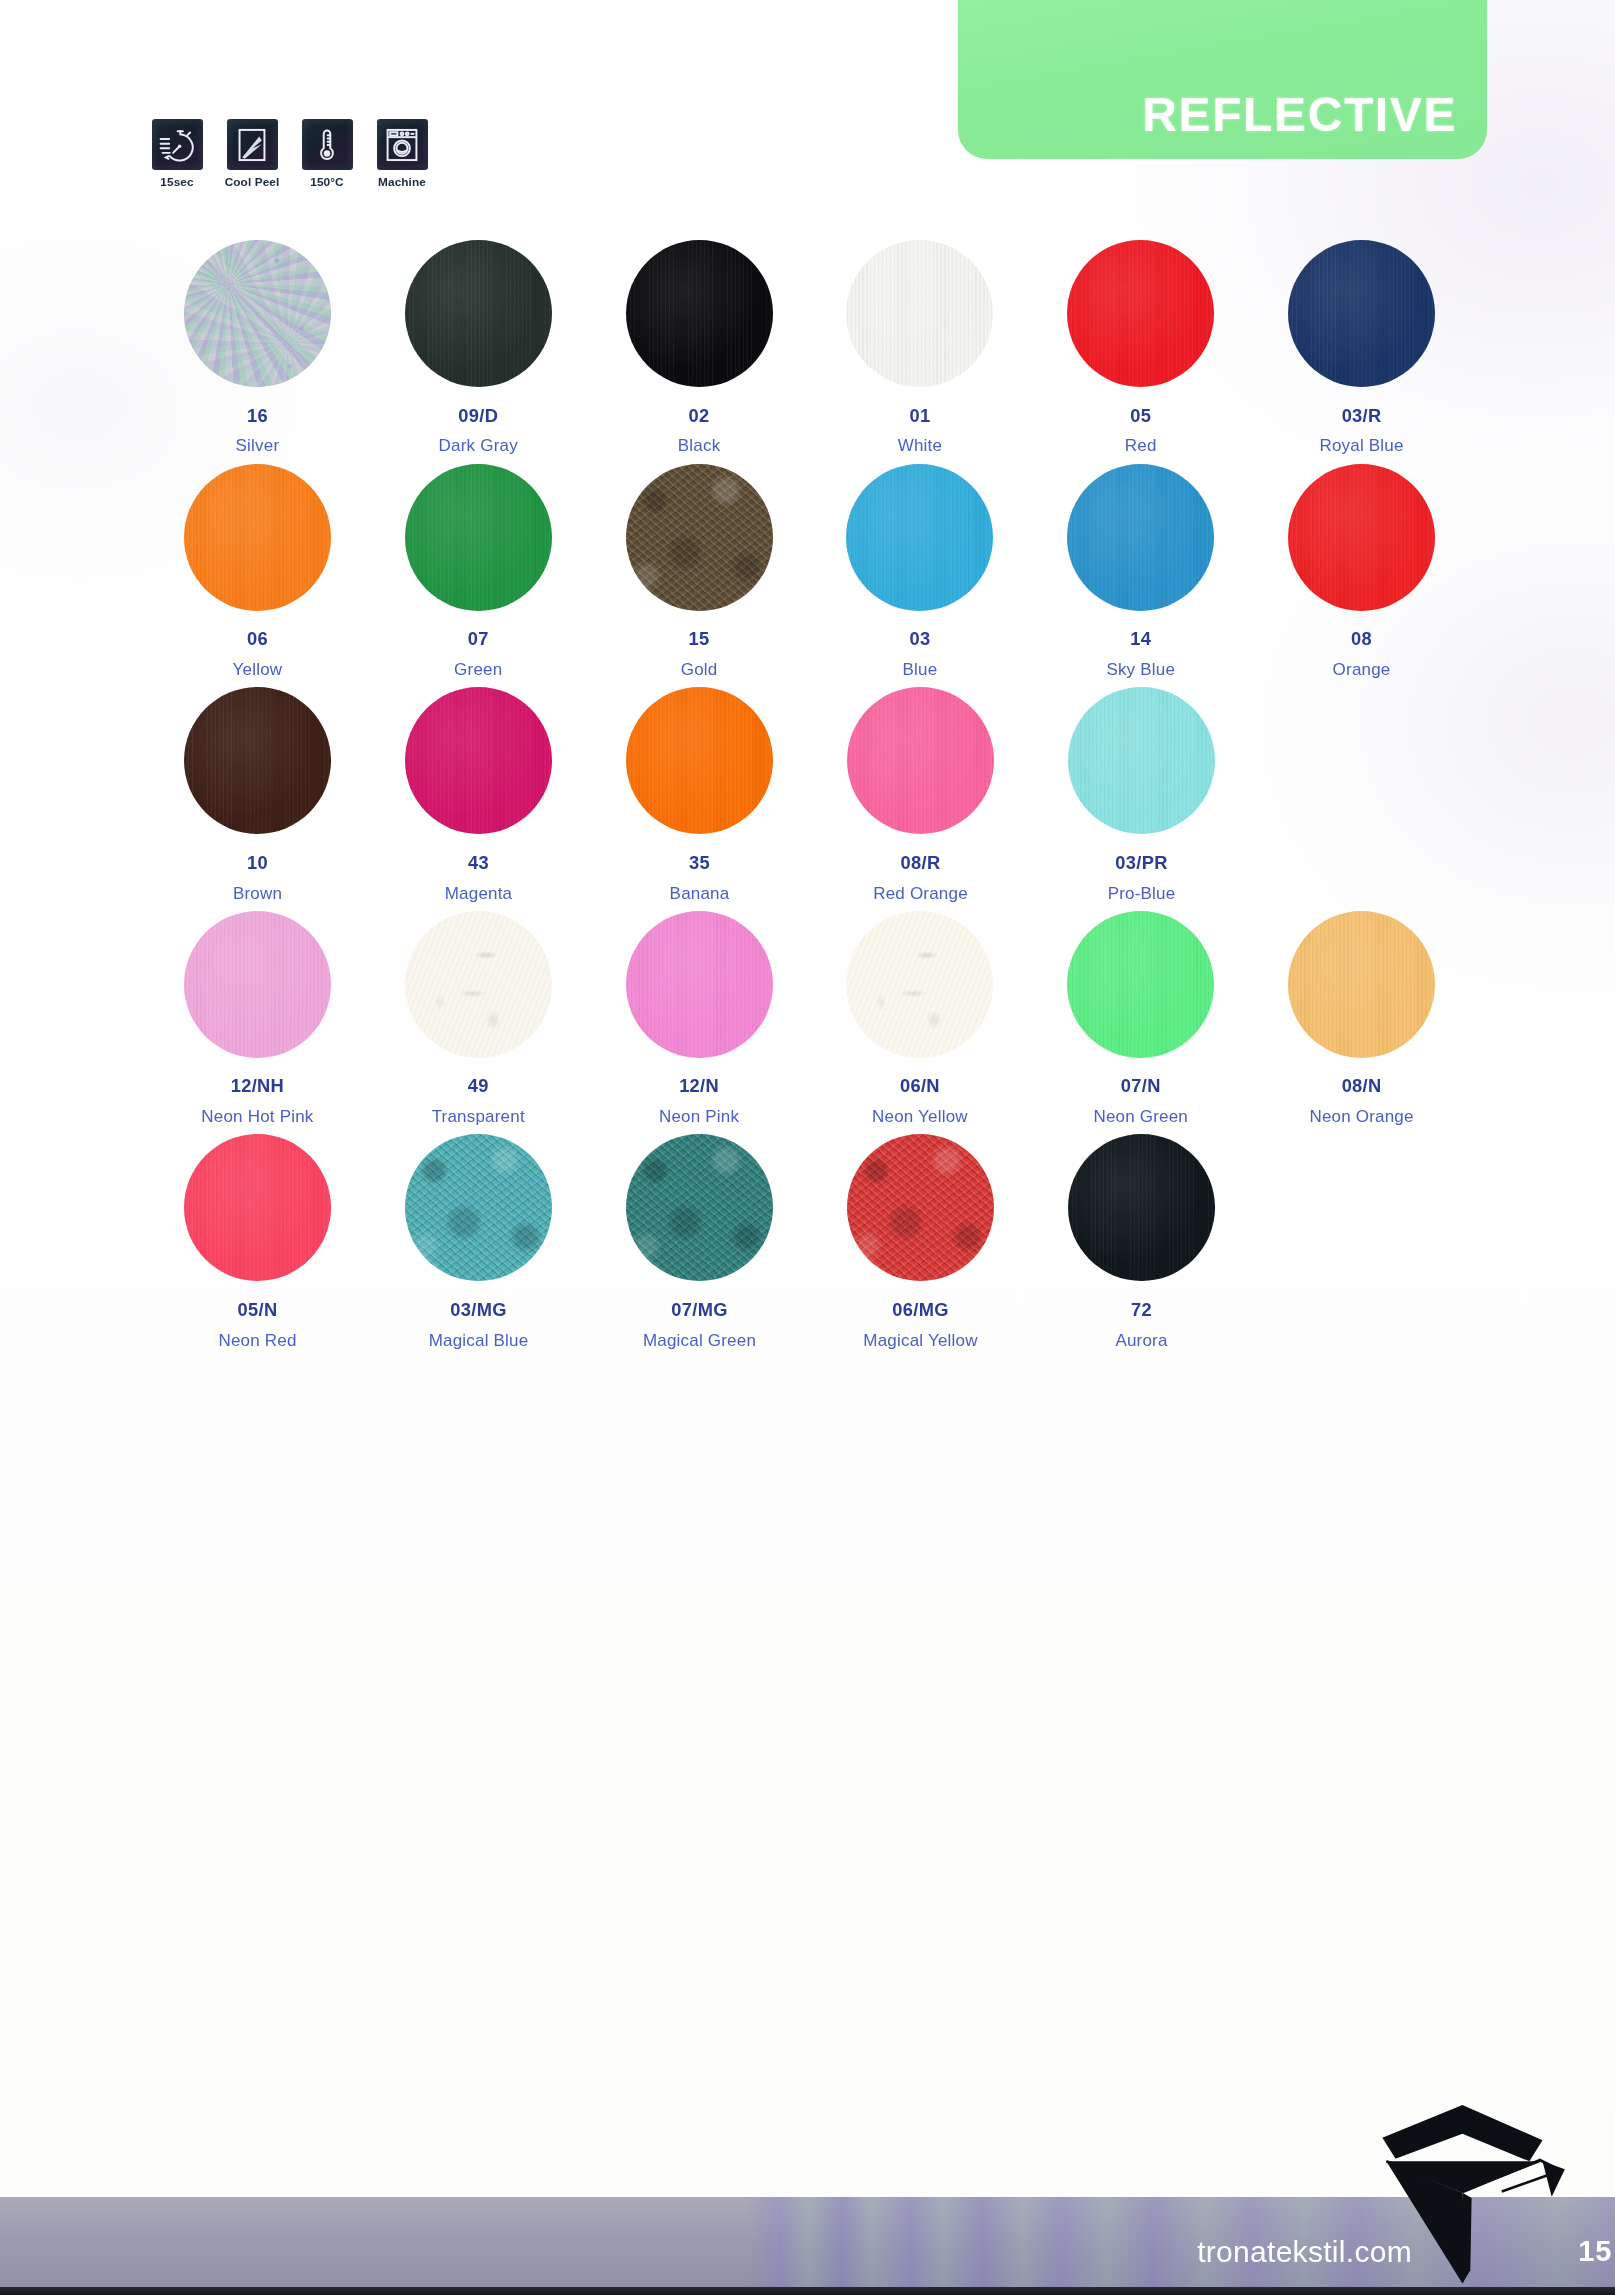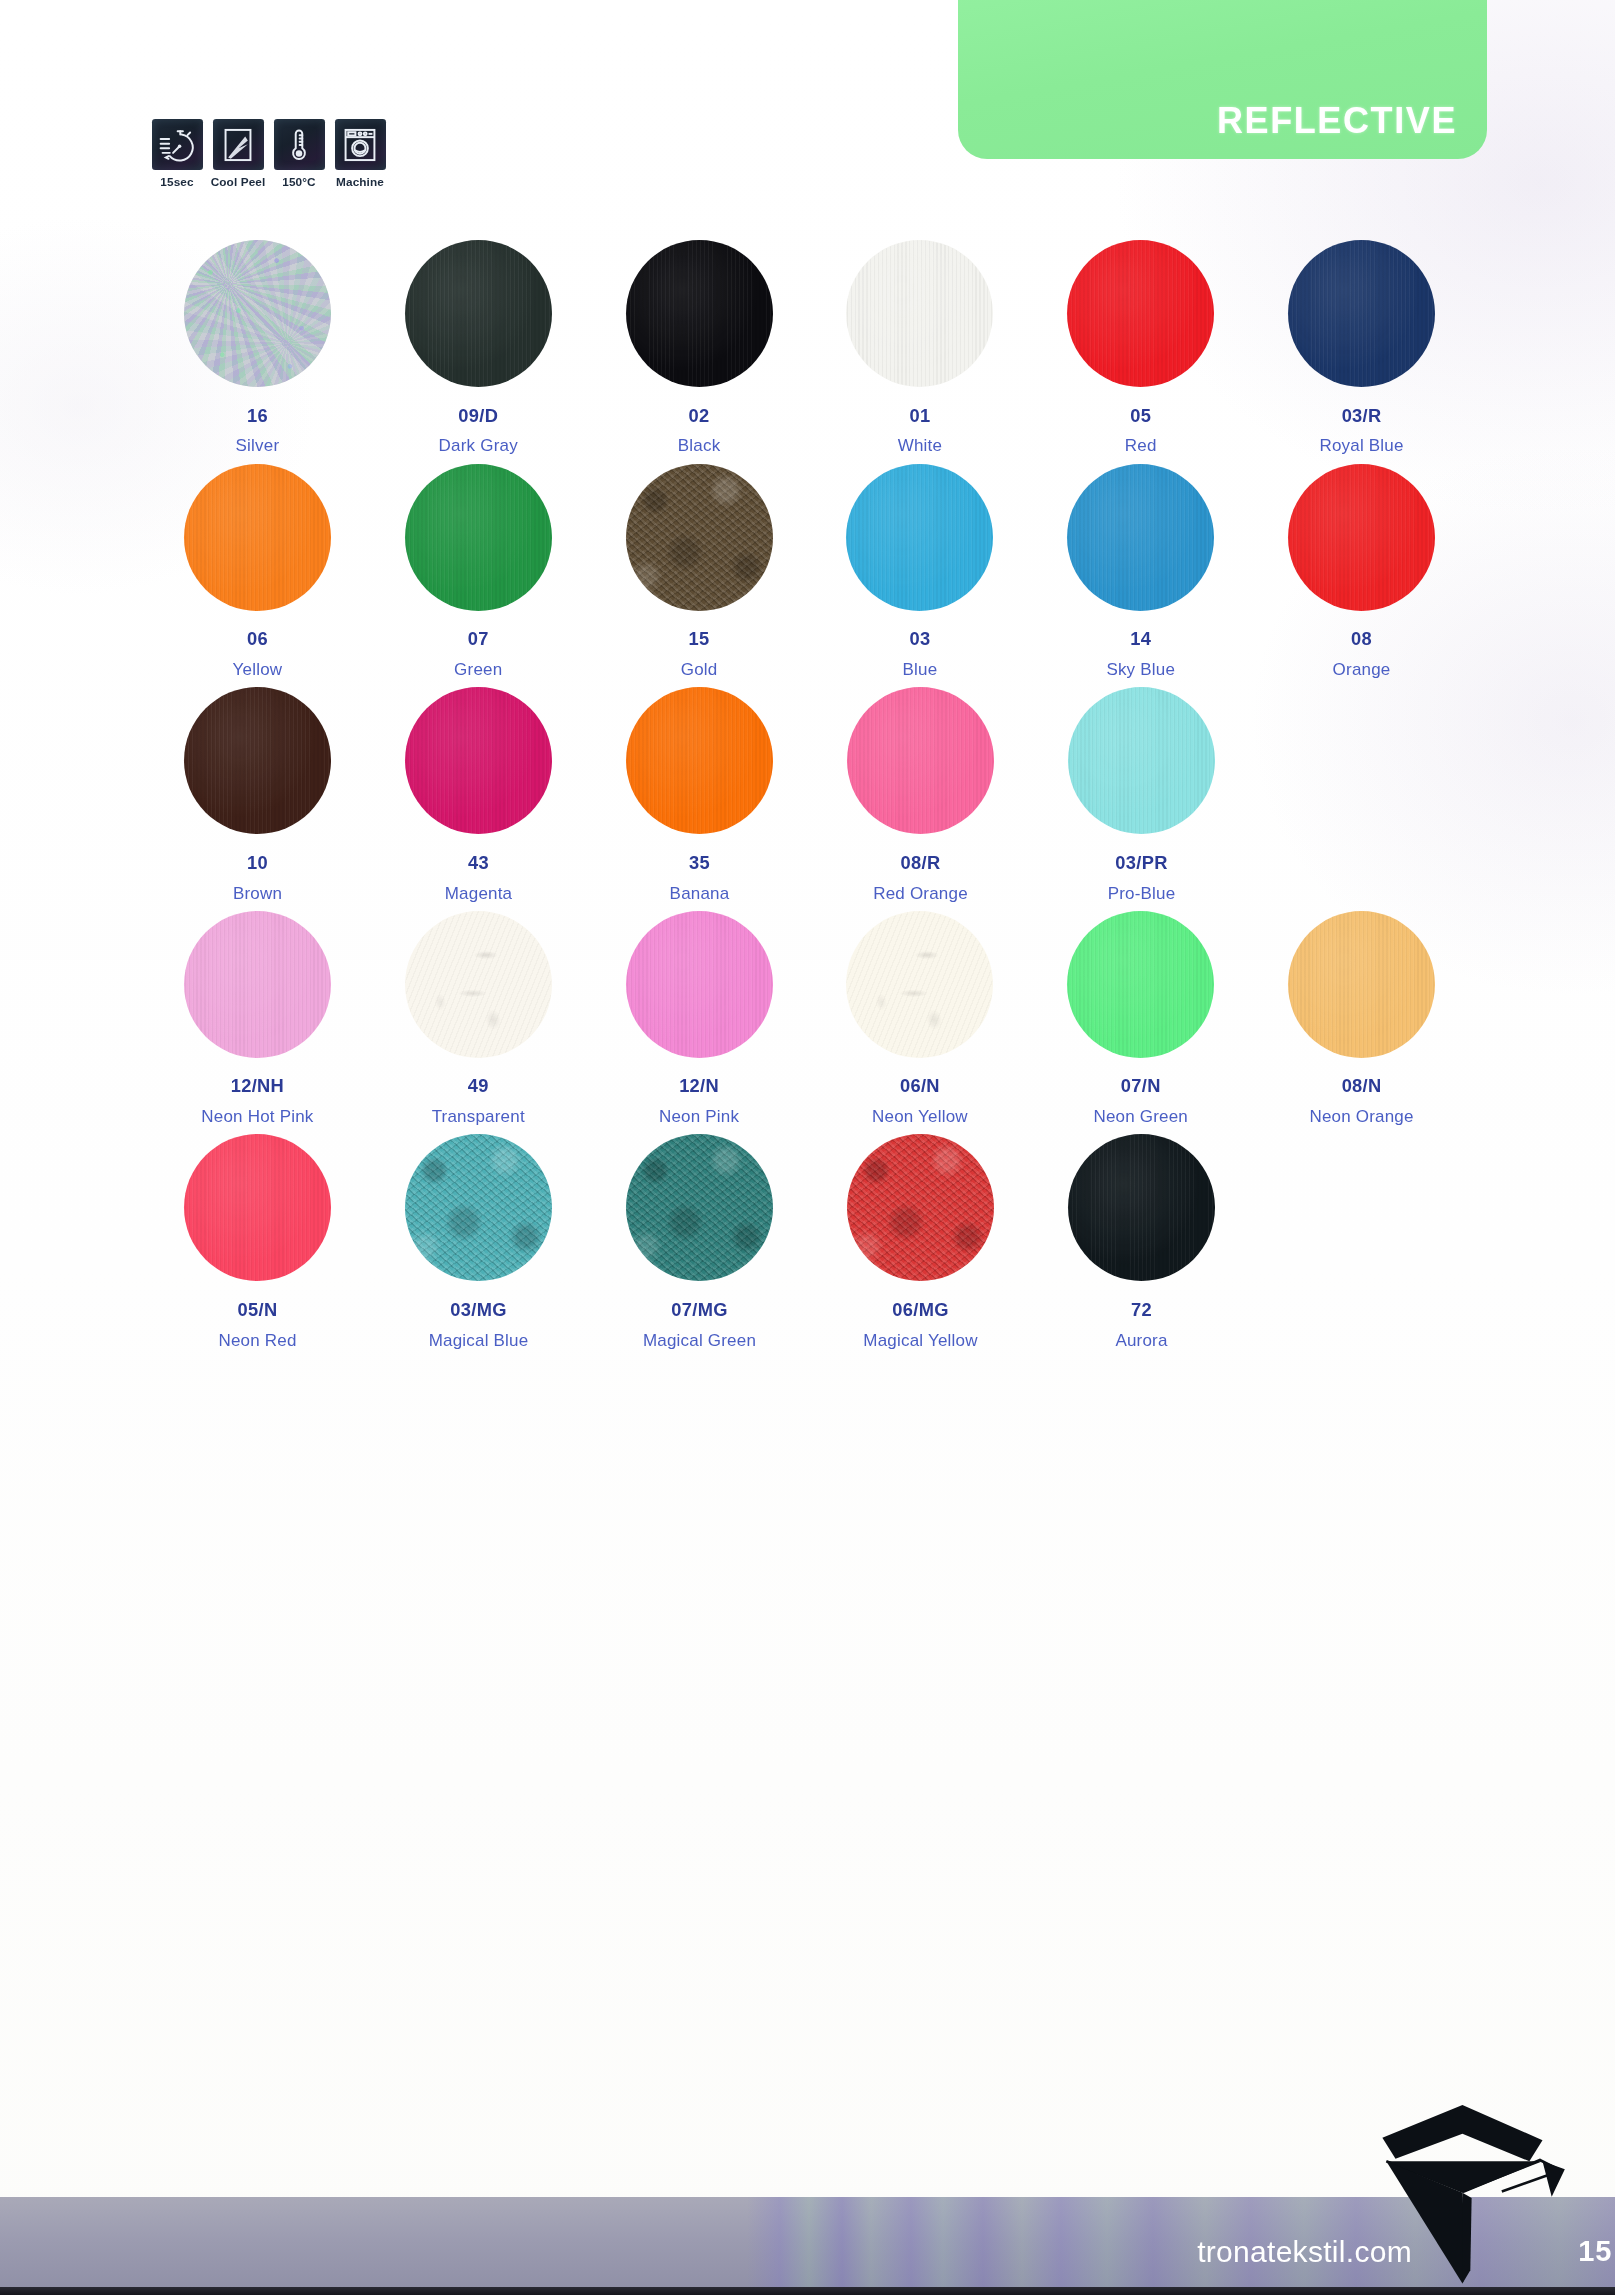--- a/index.html
+++ b/index.html
@@ -37,34 +37,34 @@
     background: linear-gradient(170deg,#93f0a0 0%,#8aeb97 45%,#86e894 100%);
     border-radius: 0 0 29px 29px;
     box-shadow: 0 0 0 0 rgba(0,0,0,0);
   }
   #banner-title {
     position: absolute;
     left: 0; right: 30px;
     bottom: 17px;
     text-align: right;
     color: #ffffff;
-    font-size: 36px;
+    font-size: 48px;
     font-weight: bold;
     letter-spacing: 1.6px;
     font-family: "Liberation Sans", sans-serif;
     text-shadow: 0 0 3.3px rgba(255,255,255,.45);
   }
 
   
   #care-strip {
     position: absolute;
     left: 147px;
     top: 119px;
     display: flex;
-    gap: 1px;
+    gap: 15px;
     align-items: flex-start;
   }
   .care-item {
     width: 60px;
     display: flex;
     flex-direction: column;
     align-items: center;
   }
   .care-badge {
     width: 51px;

